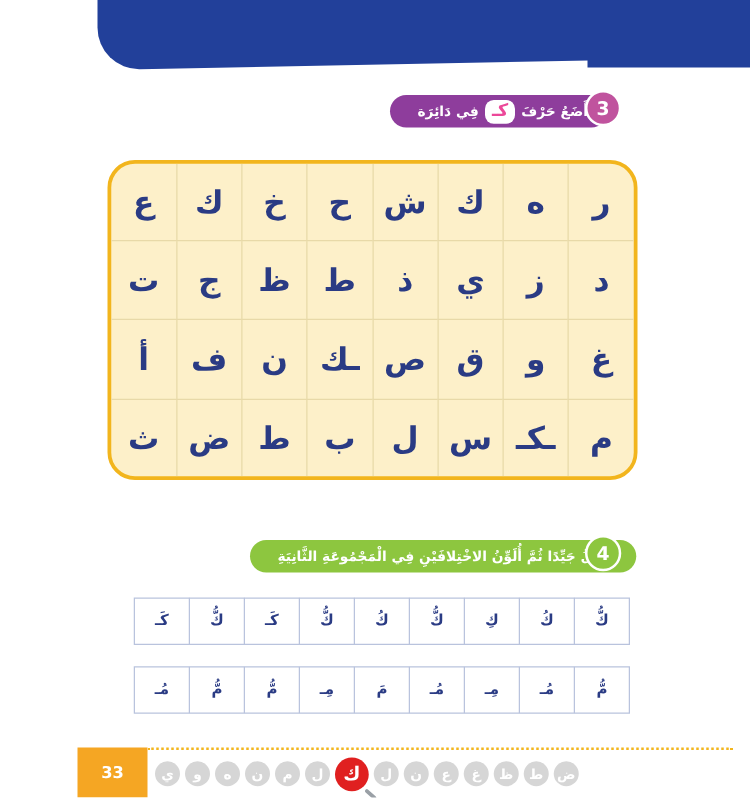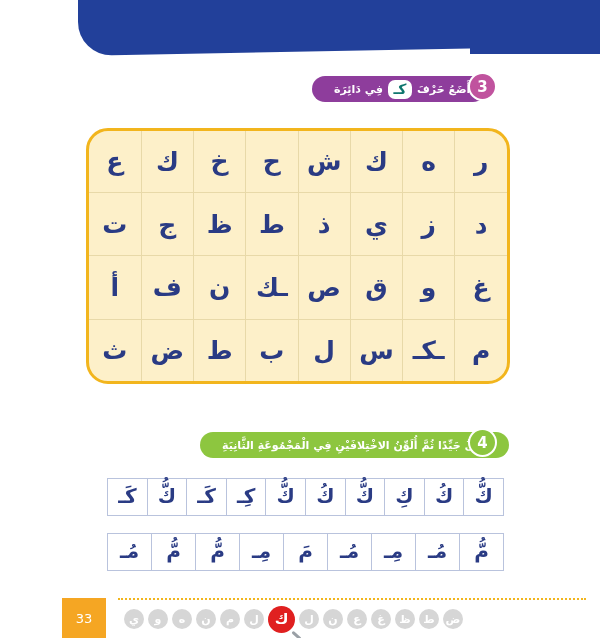--- a/index.html
+++ b/index.html
@@ -79,21 +79,21 @@
     top: -2px;
   }
   .badge.purple { background: #c0539e; }
   .badge.green  { background: #8dc63f; }
 
   .kaf-chip {
     display: inline-flex;
     align-items: center;
     justify-content: center;
     background: #ffffff;
-    color: #0f766e;
+    color: #ec4899;
     border-radius: 7px;
     min-width: 24px;
     height: 19px;
     font-size: 14px;
     font-weight: bold;
     margin: 0 5px;
     padding: 0 4px;
     line-height: 1;
   }
 
@@ -140,50 +140,50 @@
   }
   .cellrow .cell {
     flex: 1 1 0;
     height: 38px;
     border: 1px solid #b9c3dd;
     margin-left: -1px;
     display: flex;
     align-items: center;
     justify-content: center;
     color: #2a3b84;
-    font-size: 20px;
+    font-size: 12px;
     font-weight: bold;
     background: #ffffff;
     line-height: 1;
     padding-bottom: 2px;
   }
   #row-kaf { top: 478px; }
   #row-meem { top: 533px; }
 
   
   .footer-rule {
     position: absolute;
     left: 118px;
     right: 14px;
     top: 598px;
     border-top: 2px dotted #f2b51d;
   }
   .page-tab {
     position: absolute;
     left: 62px;
     top: 598px;
-    width: 44px;
+    width: 56px;
     height: 40px;
     background: #f5a623;
     display: flex;
     align-items: center;
     justify-content: center;
     color: #ffffff;
     font-size: 13px;
-    font-weight: normal;
+    font-weight: bold;
   }
   .alpha-strip {
     position: absolute;
     left: 124px;
     top: 604px;
     width: 440px;
     height: 30px;
     display: flex;
     align-items: center;
     gap: 4px;
@@ -293,21 +293,20 @@
     <div class="badge green" style="left:268px;">4</div>
   </div>
 
   <div class="cellrow" id="row-kaf">
     <div class="cell">كُّ</div>
     <div class="cell">كُ</div>
     <div class="cell">كِ</div>
     <div class="cell">كُّ</div>
     <div class="cell">كُ</div>
     <div class="cell">كُّ</div>
-    <div class="cell">كِـ</div>
     <div class="cell">كَـ</div>
     <div class="cell">كُّ</div>
     <div class="cell">كَـ</div>
   </div>
 
   <div class="cellrow" id="row-meem">
     <div class="cell">مُّ</div>
     <div class="cell">مُـ</div>
     <div class="cell">مِـ</div>
     <div class="cell">مُـ</div>

